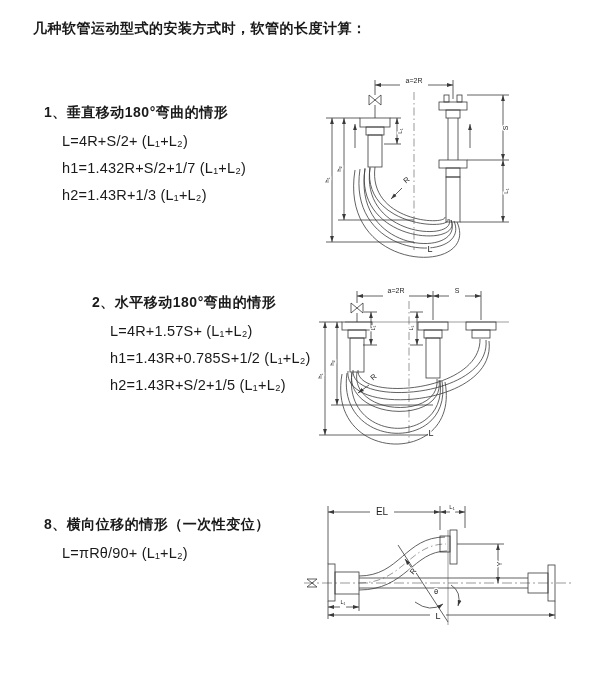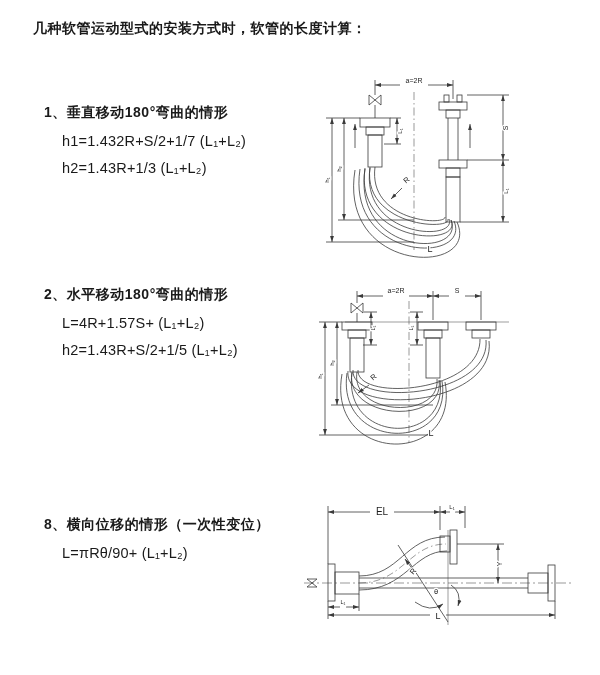--- a/index.html
+++ b/index.html
@@ -6,21 +6,21 @@
   body{
     width:600px;height:675px;position:relative;overflow:hidden;
     background:#ffffff;color:#1a1a1a;
     font-family:"Liberation Sans","DejaVu Sans",sans-serif;
   }
   .doc-title{
     position:absolute;left:33px;top:20px;
     font-size:14px;font-weight:700;letter-spacing:.5px;white-space:nowrap;text-align:center;
   }
   .sec{position:absolute;left:44px;}
-  #sec1{top:104px;} #sec2{top:286px;} #sec3{top:516px;}
+  #sec1{top:104px;} #sec2{top:294px;margin-left:48px;} #sec3{top:516px;}
   .sec-h{margin:0;font-size:14px;font-weight:700;letter-spacing:.5px;white-space:nowrap;}
   .f{margin:11px 0 0 18px;font-size:14.5px;letter-spacing:.2px;white-space:nowrap;}
   svg.diagram{position:absolute;}
   #d1{left:318px;top:72px;}
   #d2{left:313px;top:283px;}
   #d3{left:300px;top:492px;}
   .ln{stroke:#3a3a3a;stroke-width:.8;fill:none;}
   .thin{stroke-width:.5;}
   .cl{stroke:#555;stroke-width:.6;fill:none;}
   .dt{
@@ -30,27 +30,29 @@
   }
   .t6{font-size:6px;} .t55{font-size:5.5px;} .t9{font-size:9px;} .t10{font-size:10px;} .t75{font-size:7.5px;}
 </style>
 </head>
 <body>
 
 <div class="doc-title">几种软管运动型式的安装方式时，软管的长度计算：</div>
 
 <section class="sec" id="sec1">
   <h2 class="sec-h">1、垂直移动180°弯曲的情形</h2>
+  <div class="f">L=4R+S/2+ (L₁+L₂)</div>
   <div class="f">h1=1.432R+S/2+1/7 (L₁+L₂)</div>
   <div class="f">h2=1.43R+1/3 (L₁+L₂)</div>
 </section>
 
 <section class="sec" id="sec2">
   <h2 class="sec-h">2、水平移动180°弯曲的情形</h2>
   <div class="f">L=4R+1.57S+ (L₁+L₂)</div>
+  <div class="f">h1=1.43R+0.785S+1/2 (L₁+L₂)</div>
   <div class="f">h2=1.43R+S/2+1/5 (L₁+L₂)</div>
 </section>
 
 <section class="sec" id="sec3">
   <h2 class="sec-h">8、横向位移的情形（一次性变位）</h2>
   <div class="f">L=πRθ/90+ (L₁+L₂)</div>
 </section>
 
 <svg id="d1" class="diagram" width="267" height="186" viewBox="0 0 267 186">
   <defs>

